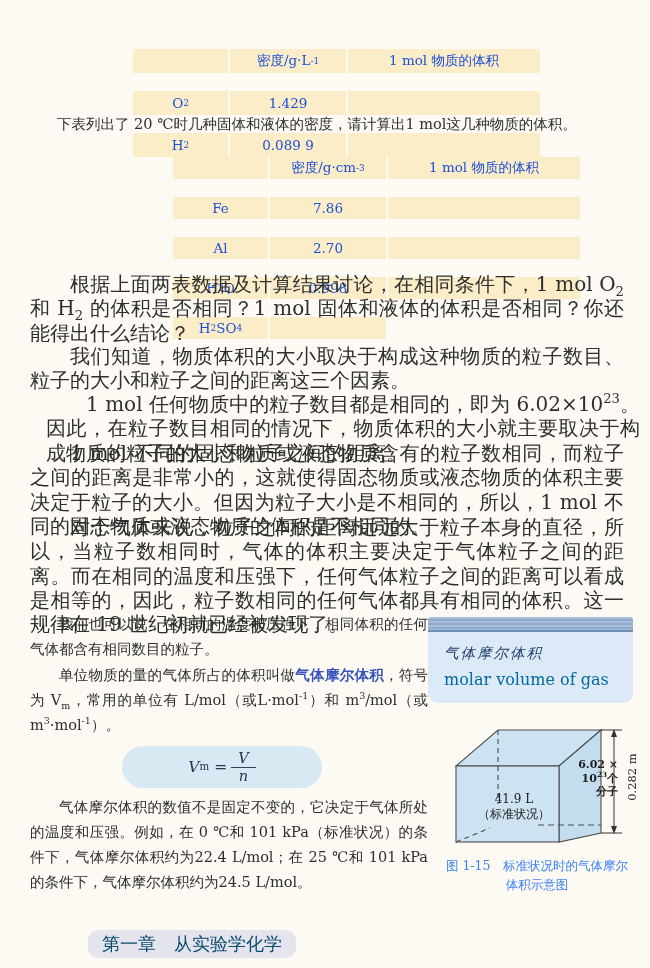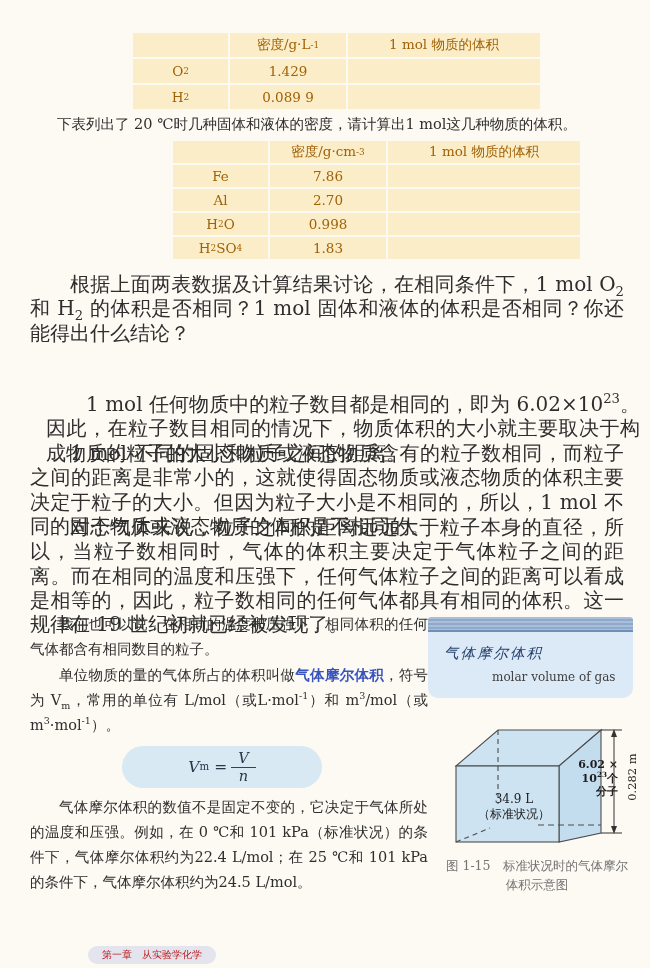--- a/index.html
+++ b/index.html
@@ -7,21 +7,21 @@
     position:relative;width:650px;height:968px;overflow:hidden;
     background:#fcfaf3;
     font-family:"DejaVu Serif","Liberation Serif",serif;
     color:#2b2b2b;
   }
   sub,sup{font-size:66%;line-height:0;}
   
   .dtable{position:absolute;left:133px;width:407px;display:grid;
     grid-template-columns:95px 116px 192px;gap:2px;}
   .dtable .cell{background:#fbedc8;font-size:13.5px;display:flex;
-    align-items:center;justify-content:center;color:#a16207;}
+    align-items:center;justify-content:center;color:#1d4ed8;margin-top:16px;}
   .t1 .cell{height:24px;}
   .t2 .cell{height:22px;}
   
   .para{position:absolute;left:30px;width:594px;font-size:20px;
     line-height:24.3px;text-align:justify;text-indent:2em;color:#2e2e2e;}
   .leftcol{position:absolute;left:30px;top:612px;width:398px;font-size:14.5px;
     line-height:25px;text-align:justify;color:#2e2e2e;}
   .leftcol p{margin:0;text-indent:2em;}
   .term{color:#3954bd;font-weight:bold;}
   .introline{position:absolute;left:57px;top:115px;font-size:14.5px;color:#2e2e2e;}
@@ -34,37 +34,37 @@
     font-style:italic;font-size:14.5px;line-height:1.15;margin-left:4px;}
   .frac .num{display:block;border-bottom:1.2px solid #33415a;padding:0 7px;}
   .frac .den{display:block;}
   
   .sidebox{position:absolute;left:428px;top:617px;width:205px;
     border-radius:3px 3px 10px 10px;overflow:hidden;}
   .sidebox .bar{height:13px;background:repeating-linear-gradient(180deg,
       #a9bed8 0 2px,#8ea9c9 2px 4px);border-bottom:2px solid #6d8fb5;}
   .sidebox .body{background:#dce9f6;padding:12px 16px 14px 16px;}
   .sidebox .cn{font-size:14.5px;font-style:italic;color:#23406b;letter-spacing:2px;}
-  .sidebox .en{font-size:12px;color:#404040;margin-top:7px;margin-left:48px;}
+  .sidebox .en{font-size:16px;color:#0369a1;margin-top:7px;}
   
   .figure{position:absolute;left:428px;top:712px;width:218px;}
   .figwrap{position:relative;width:218px;height:136px;}
   .figlabel{position:absolute;color:#1e1e1e;}
   .vol-label{left:30px;top:80px;width:112px;text-align:center;font-size:12px;line-height:15px;}
   .mol-label{left:118px;top:46px;width:72px;text-align:right;font-size:11px;
     font-weight:bold;line-height:13.5px;}
   .edge-label{left:172px;top:58px;width:64px;text-align:center;font-size:11.5px;
     transform:rotate(-90deg);}
   .figcaption{width:186px;margin:8px auto 0;text-align:center;
-    font-size:12.5px;line-height:19px;color:#737373;}
+    font-size:12.5px;line-height:19px;color:#3b82f6;}
   
   .pagenum{position:absolute;left:47px;top:929px;font-size:15px;font-weight:bold;
     font-family:"DejaVu Sans","Liberation Sans",sans-serif;color:#222;margin-top:40px;}
   .chapterpill{position:absolute;left:88px;top:930px;background:#e4e4ef;
-    border-radius:10px;padding:2px 14px;font-size:10px;color:#b91c1c;margin-top:16px;}
+    border-radius:10px;padding:2px 14px;font-size:18px;color:#0c4a6e;}
 </style>
 </head>
 <body>
 
 <div class="page">
 
   <div class="dtable t1" style="top:33px;">
     <div class="cell"></div>
     <div class="cell">密度/g·L<sup>-</sup><sup>1</sup></div>
     <div class="cell">1 mol 物质的体积</div>
@@ -85,25 +85,25 @@
     <div class="cell">Fe</div>
     <div class="cell">7.86</div>
     <div class="cell"></div>
     <div class="cell">Al</div>
     <div class="cell">2.70</div>
     <div class="cell"></div>
     <div class="cell">H<sub>2</sub>O</div>
     <div class="cell">0.998</div>
     <div class="cell"></div>
     <div class="cell">H<sub>2</sub>SO<sub>4</sub></div>
-    <div class="cell">1.83</div>
     <div class="cell"></div>
   </div>
 
   <div class="para" style="top:272px;">根据上面两表数据及计算结果讨论，在相同条件下，1 mol O<sub>2</sub> 和 H<sub>2</sub> 的体积是否相同？1 mol 固体和液体的体积是否相同？你还能得出什么结论？</div>
+  <div class="para" style="top:344px;">我们知道，物质体积的大小取决于构成这种物质的粒子数目、粒子的大小和粒子之间的距离这三个因素。</div>
   <div class="para" style="top:392px;margin-left:16px;">1 mol 任何物质中的粒子数目都是相同的，即为 6.02×10<sup>2</sup><sup>3</sup>。因此，在粒子数目相同的情况下，物质体积的大小就主要取决于构成物质的粒子的大小和粒子之间的距离。</div>
   <div class="para" style="top:441px;">1 mol 不同的固态物质或液态物质含有的粒子数相同，而粒子之间的距离是非常小的，这就使得固态物质或液态物质的体积主要决定于粒子的大小。但因为粒子大小是不相同的，所以，1 mol 不同的固态物质或液态物质的体积是不相同的。</div>
   <div class="para" style="top:515px;">对于气体来说，粒子之间的距离远远大于粒子本身的直径，所以，当粒子数相同时，气体的体积主要决定于气体粒子之间的距离。而在相同的温度和压强下，任何气体粒子之间的距离可以看成是相等的，因此，粒子数相同的任何气体都具有相同的体积。这一规律在 19 世纪初就已经被发现了。</div>
 
   <div class="leftcol">
     <p>我们也可以说，在相同的温度和压强下，相同体积的任何气体都含有相同数目的粒子。</p>
     <p><span>单位物质的量的气体所占的体积叫做</span><span class="term">气体摩尔体积</span><span>，符号为 V<sub>m</sub>，常用的单位有 L/mol（或L·mol<sup>-</sup><sup>1</sup>）和 m<sup>3</sup>/mol（或m<sup>3</sup>·mol<sup>-</sup><sup>1</sup>）。</span></p>
     <div class="formula">
       <span class="v">V</span><sub>m</sub>&nbsp;<span>=</span>
       <span class="frac">
@@ -137,21 +137,21 @@
         <line x1="28" y1="130" x2="62" y2="116" stroke="#4d4d4d" stroke-width="1.1" stroke-dasharray="5,4"></line>
 
         <line x1="173" y1="18" x2="194" y2="18" stroke="#333" stroke-width="1"></line>
         <line x1="173" y1="121" x2="194" y2="121" stroke="#333" stroke-width="1"></line>
 
         <line x1="186" y1="23" x2="186" y2="116" stroke="#333" stroke-width="1"></line>
         <polygon points="186,17 183,25 189,25" fill="#333"></polygon>
         <polygon points="186,122 183,114 189,114" fill="#333"></polygon>
       </svg>
       <div class="figlabel vol-label">
-        <div>34.9 L</div>
+        <div>41.9 L</div>
         <div>（标准状况）</div>
       </div>
       <div class="figlabel mol-label">
         <div>6.02 ×</div>
         <div>10<sup>2</sup><sup>3</sup>个</div>
         <div>分子</div>
       </div>
       <div class="figlabel edge-label">0.282 m</div>
     </div>
     <div class="figcaption">图 1-15　标准状况时的气体摩尔体积示意图</div>

